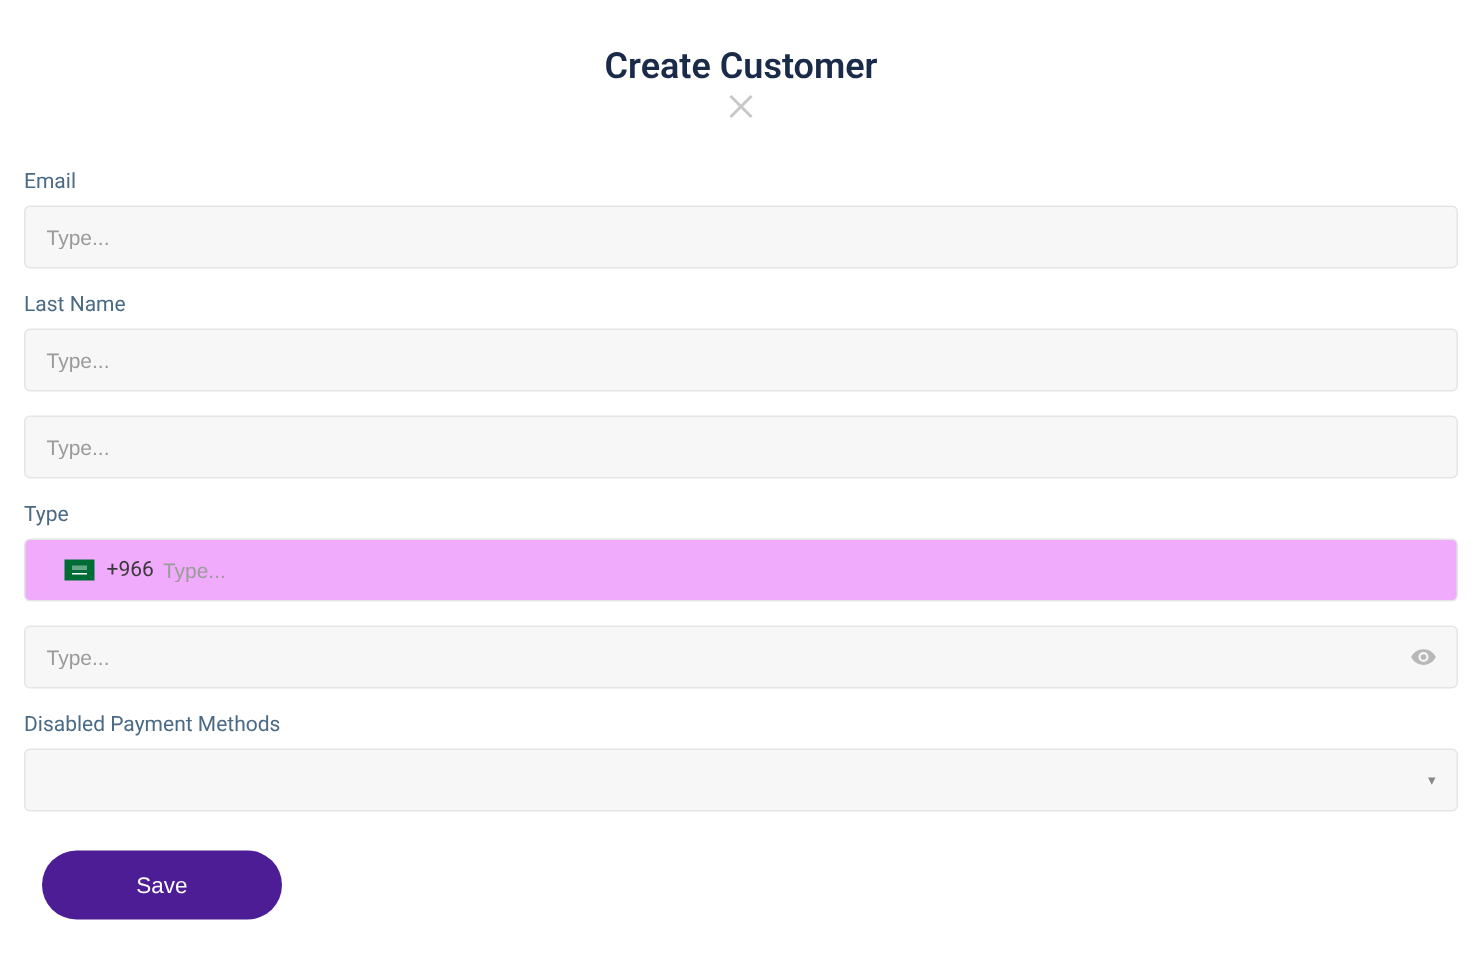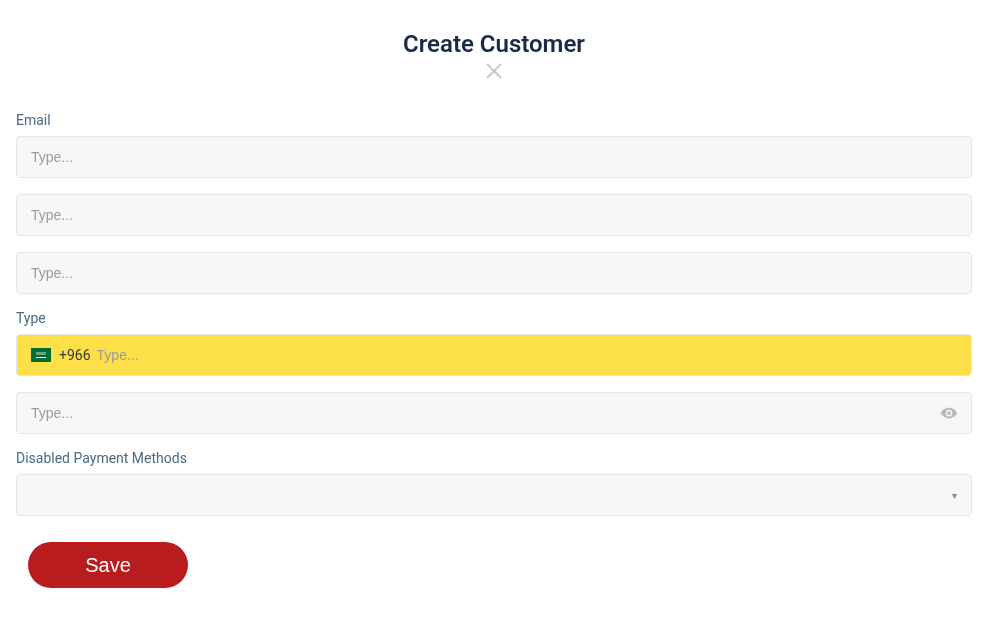--- a/index.html
+++ b/index.html
@@ -55,24 +55,24 @@
       outline: none;
     }
     .form-input::placeholder {
       color: #9b9b9b;
     }
     .phone-wrapper {
       display: flex;
       align-items: center;
       width: 100%;
       height: 42px;
-      background: #fde047;
+      background: #f0abfc;
       border: 1px solid #e5e5e5;
       border-radius: 4px;
-      padding: 0 14px;
+      padding: 0 26px;
     }
     .flag-box {
       width: 20px;
       height: 14px;
       background: #006c35;
       position: relative;
       margin-right: 8px;
       display: flex;
       align-items: center;
       justify-content: center;
@@ -142,25 +142,25 @@
       top: 50%;
       transform: translateY(-50%);
       color: #888888;
       font-size: 10px;
     }
     .btn-save {
       margin-top: 10px;
       margin-left: 12px;
       width: 160px;
       height: 46px;
-      background: #b91c1c;
+      background: #4c1d95;
       color: #ffffff;
       border: none;
       border-radius: 28px;
-      font-size: 20px;
+      font-size: 15px;
       font-weight: 500;
       cursor: pointer;
     }
   </style>
 </head>
 <body>
 
 
 
 <div class="header">
@@ -172,20 +172,21 @@
     </svg>
   </span>
 </div>
 
 <div class="form-group">
   <label class="form-label">Email</label>
   <input type="text" class="form-input" placeholder="Type..." style="">
 </div>
 
 <div class="form-group">
+  <label class="form-label">Last Name</label>
   <input type="text" class="form-input" placeholder="Type..." style="">
 </div>
 
 <div class="form-group">
   <input type="text" class="form-input" placeholder="Type..." style="">
 </div>
 
 <div class="form-group">
   <label class="form-label">Type</label>
   <div class="phone-wrapper">

